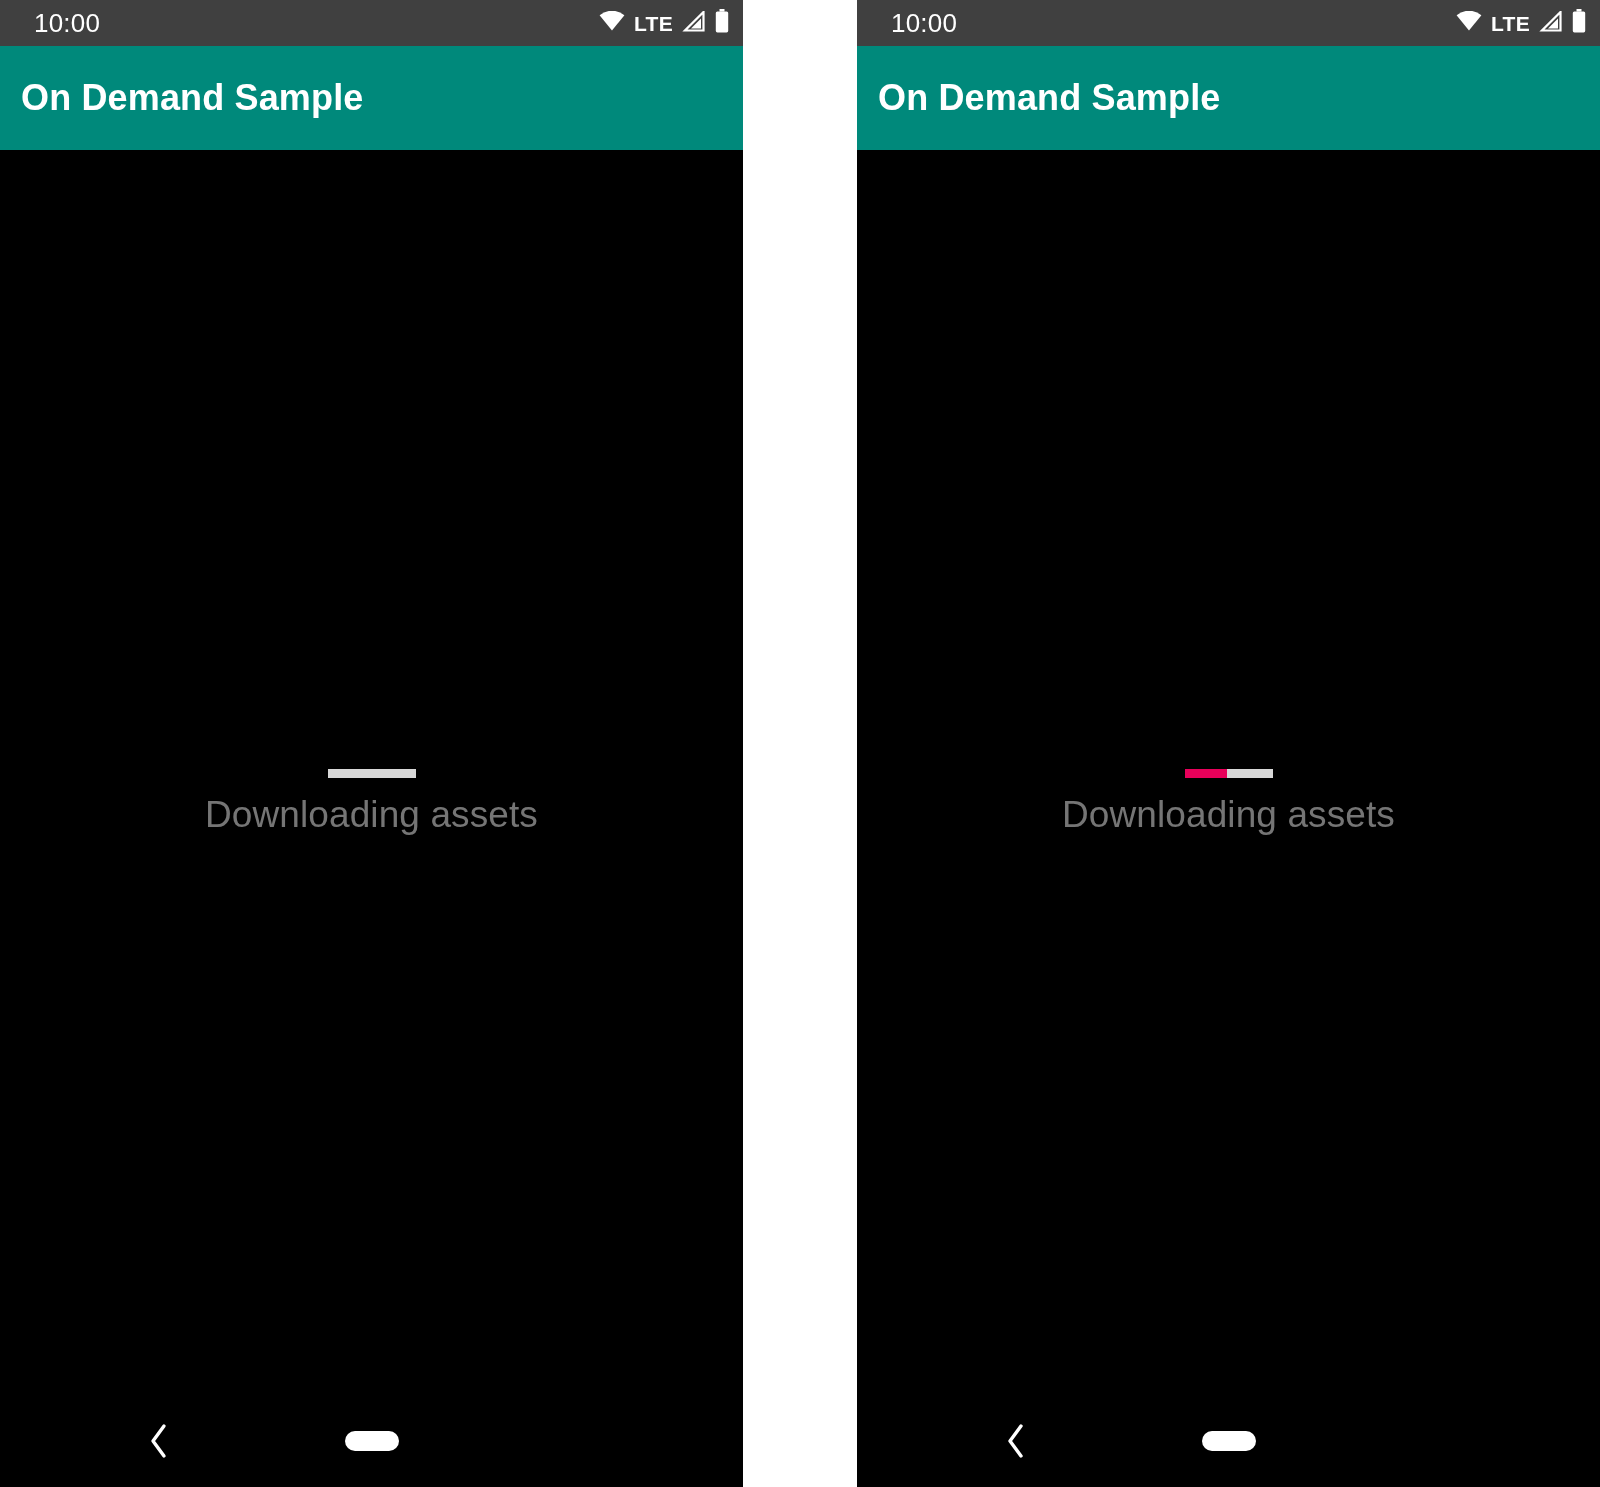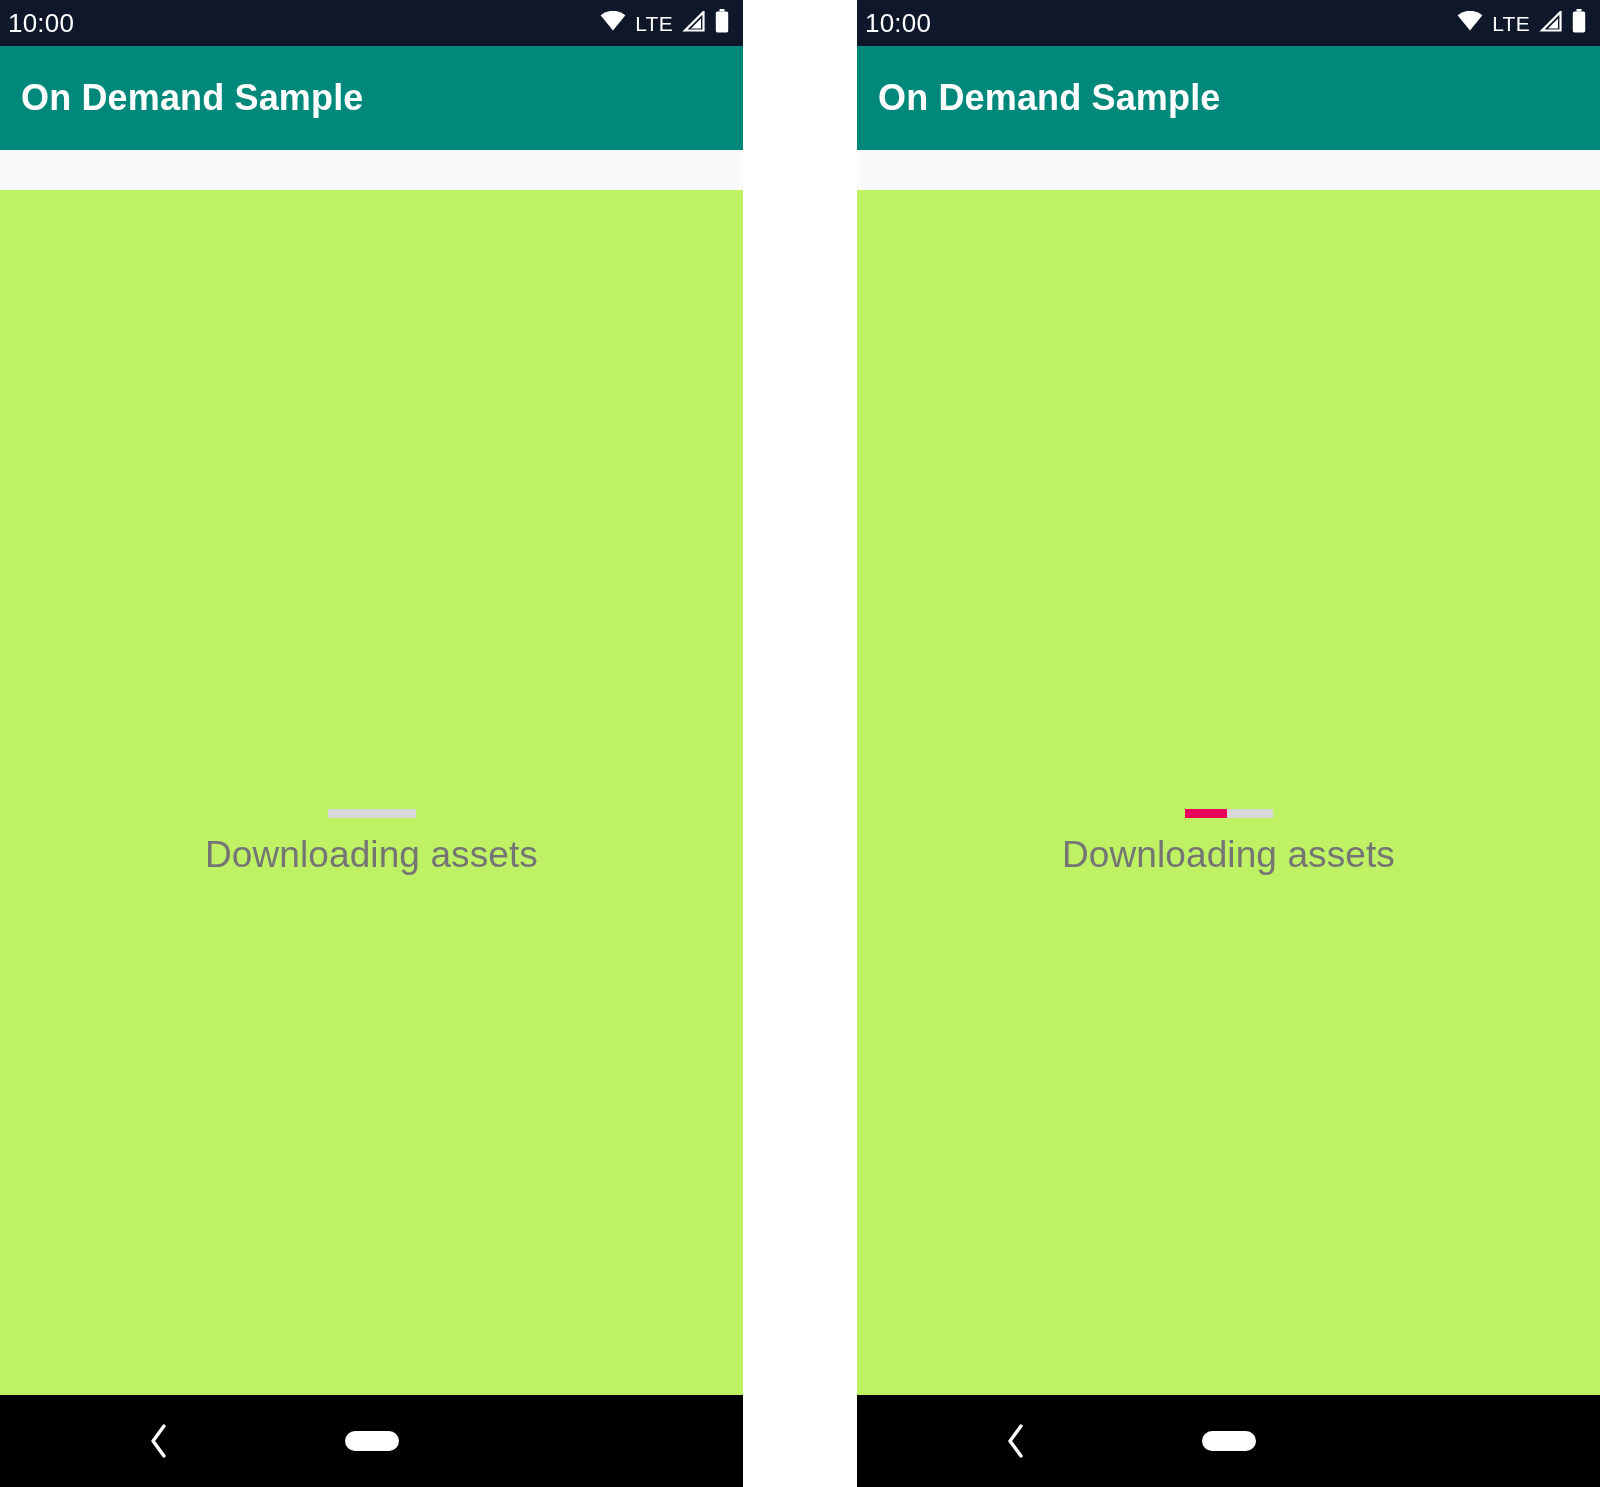--- a/index.html
+++ b/index.html
@@ -34,45 +34,45 @@
     background: #fafafa;
     overflow: hidden;
   }
   .phone-left  { width: 743px; margin-right: 114px; }
   .phone-right { width: 743px; }
 
   
   .status-bar {
     height: 46px;
     flex: 0 0 46px;
-    background: #0f172a;
+    background: #404040;
     display: flex;
     align-items: center;
     justify-content: space-between;
-    padding: 0 14px 0 8px;
+    padding: 0 14px 0 34px;
     box-sizing: border-box;
     color: #ffffff;
   }
   .status-clock {
     font-size: 26px;
     font-weight: 400;
     letter-spacing: 0.2px;
     line-height: 1;
     color: #ffffff;
     font-family: "Liberation Sans", sans-serif;
   }
   .status-icons {
     display: flex;
     align-items: center;
     gap: 9px;
   }
   .icon-wifi { display: block; }
   .lte-text {
     font-size: 21px;
-    font-weight: 400;
+    font-weight: 700;
     color: #ffffff;
     letter-spacing: 0.3px;
     line-height: 1;
   }
   .icon-signal { display: block; }
   .icon-battery { display: block; }
 
   
   .app-bar {
     height: 104px;
@@ -89,26 +89,25 @@
     font-weight: bold;
     letter-spacing: 0.15px;
     line-height: 1;
     white-space: nowrap;
   }
 
   
   .content {
     flex: 1 1 auto;
     position: relative;
-    background: #bef264;
+    background: #000000;
     display: flex;
     flex-direction: column;
     align-items: center;
     justify-content: flex-start;
-    margin-top: 40px;
   }
   .downloader {
     position: absolute;
     left: 0;
     right: 0;
     top: 619px;           
     display: flex;
     flex-direction: column;
     align-items: center;
   }

